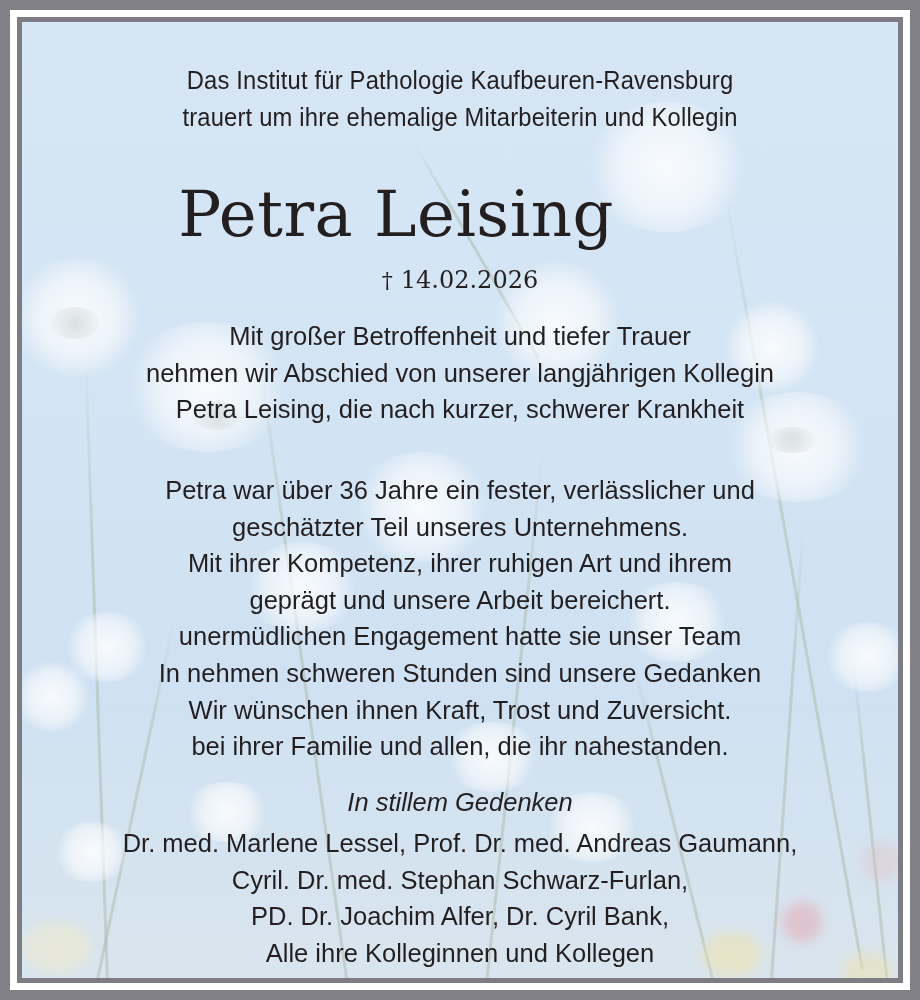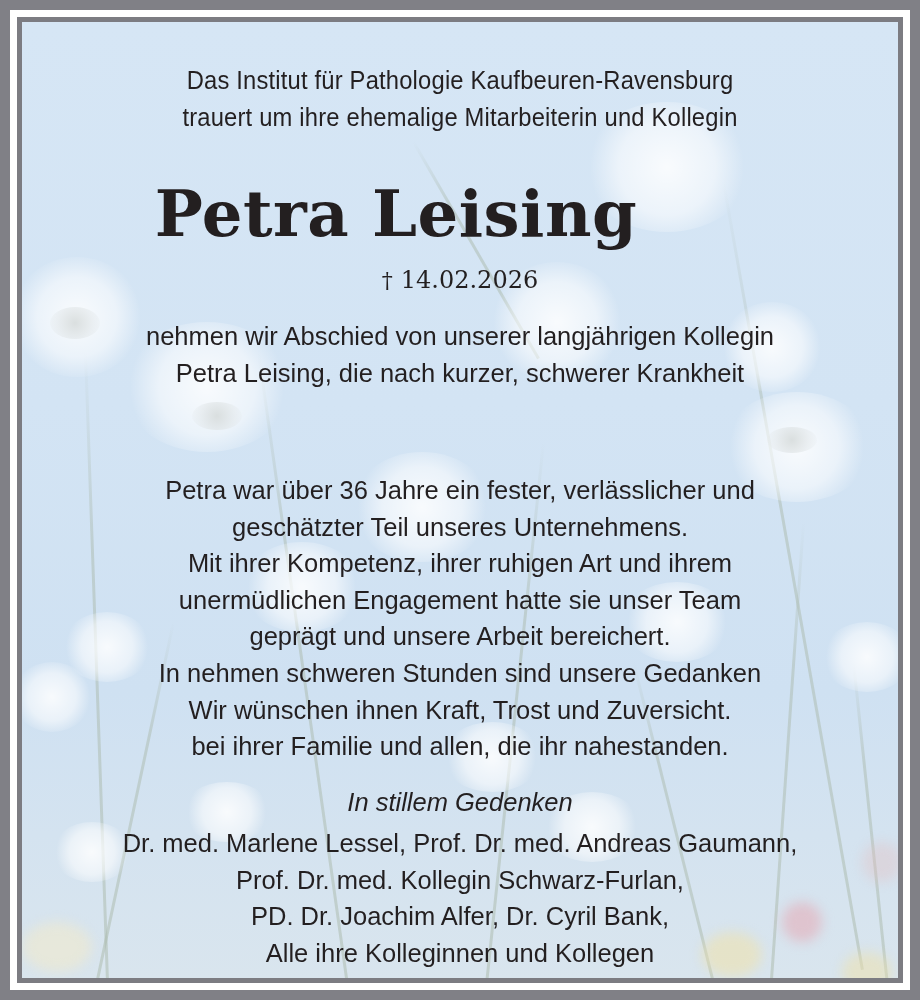--- a/index.html
+++ b/index.html
@@ -73,21 +73,21 @@
       font-size: 25px;
       line-height: 37px;
       letter-spacing: 0.2px;
       transform: scaleX(0.95);
     }
     .header-line { display: block; }
     .name {
       position: absolute;
       top: 152px; left: 0; width: 748px;
       font-family: "DejaVu Serif", serif;
-      font-weight: bold;
+      font-weight: normal;
       font-size: 64px;
       line-height: 80px;
       letter-spacing: 0.5px;
       color: #231f20;
     }
     .death-line {
       position: absolute;
       top: 243px; left: 0; width: 876px;
       font-family: "DejaVu Serif", serif;
       font-size: 24px;
@@ -166,43 +166,44 @@
       <span class="header-line">trauert um ihre ehemalige Mitarbeiterin und Kollegin</span>
     </div>
 
     <div class="name">Petra Leising</div>
 
     <div class="death-line">
       <span class="dagger">†</span><span>14.02.2026</span>
     </div>
 
     <div class="text-block block-1">
+      <span class="line">Mit großer Betroffenheit und tiefer Trauer</span>
       <span class="line">nehmen wir Abschied von unserer langjährigen Kollegin</span>
       <span class="line">Petra Leising, die nach kurzer, schwerer Krankheit</span>
     </div>
 
     <div class="text-block block-2">
       <span class="line">Petra war über 36 Jahre ein fester, verlässlicher und</span>
       <span class="line">geschätzter Teil unseres Unternehmens.</span>
       <span class="line">Mit ihrer Kompetenz, ihrer ruhigen Art und ihrem</span>
+      <span class="line">geprägt und unsere Arbeit bereichert.</span>
       <span class="line">unermüdlichen Engagement hatte sie unser Team</span>
-      <span class="line">geprägt und unsere Arbeit bereichert.</span>
     </div>
 
     <div class="text-block block-3">
       <span class="line">In nehmen schweren Stunden sind unsere Gedanken</span>
       <span class="line">Wir wünschen ihnen Kraft, Trost und Zuversicht.</span>
       <span class="line">bei ihrer Familie und allen, die ihr nahestanden.</span>
     </div>
 
     <div class="text-block block-4">
       <span class="line">In stillem Gedenken</span>
     </div>
 
     <div class="text-block block-5">
       <span class="line">Dr. med. Marlene Lessel, Prof. Dr. med. Andreas Gaumann,</span>
-      <span class="line">Prof. Dr. med. Kollegin Schwarz-Furlan,</span>
+      <span class="line">Cyril. Dr. med. Stephan Schwarz-Furlan,</span>
       <span class="line">PD. Dr. Joachim Alfer, Dr. Cyril Bank,</span>
       <span class="line">Alle ihre Kolleginnen und Kollegen</span>
     </div>
 
   </div>
 </div>
 
 </body></html>

